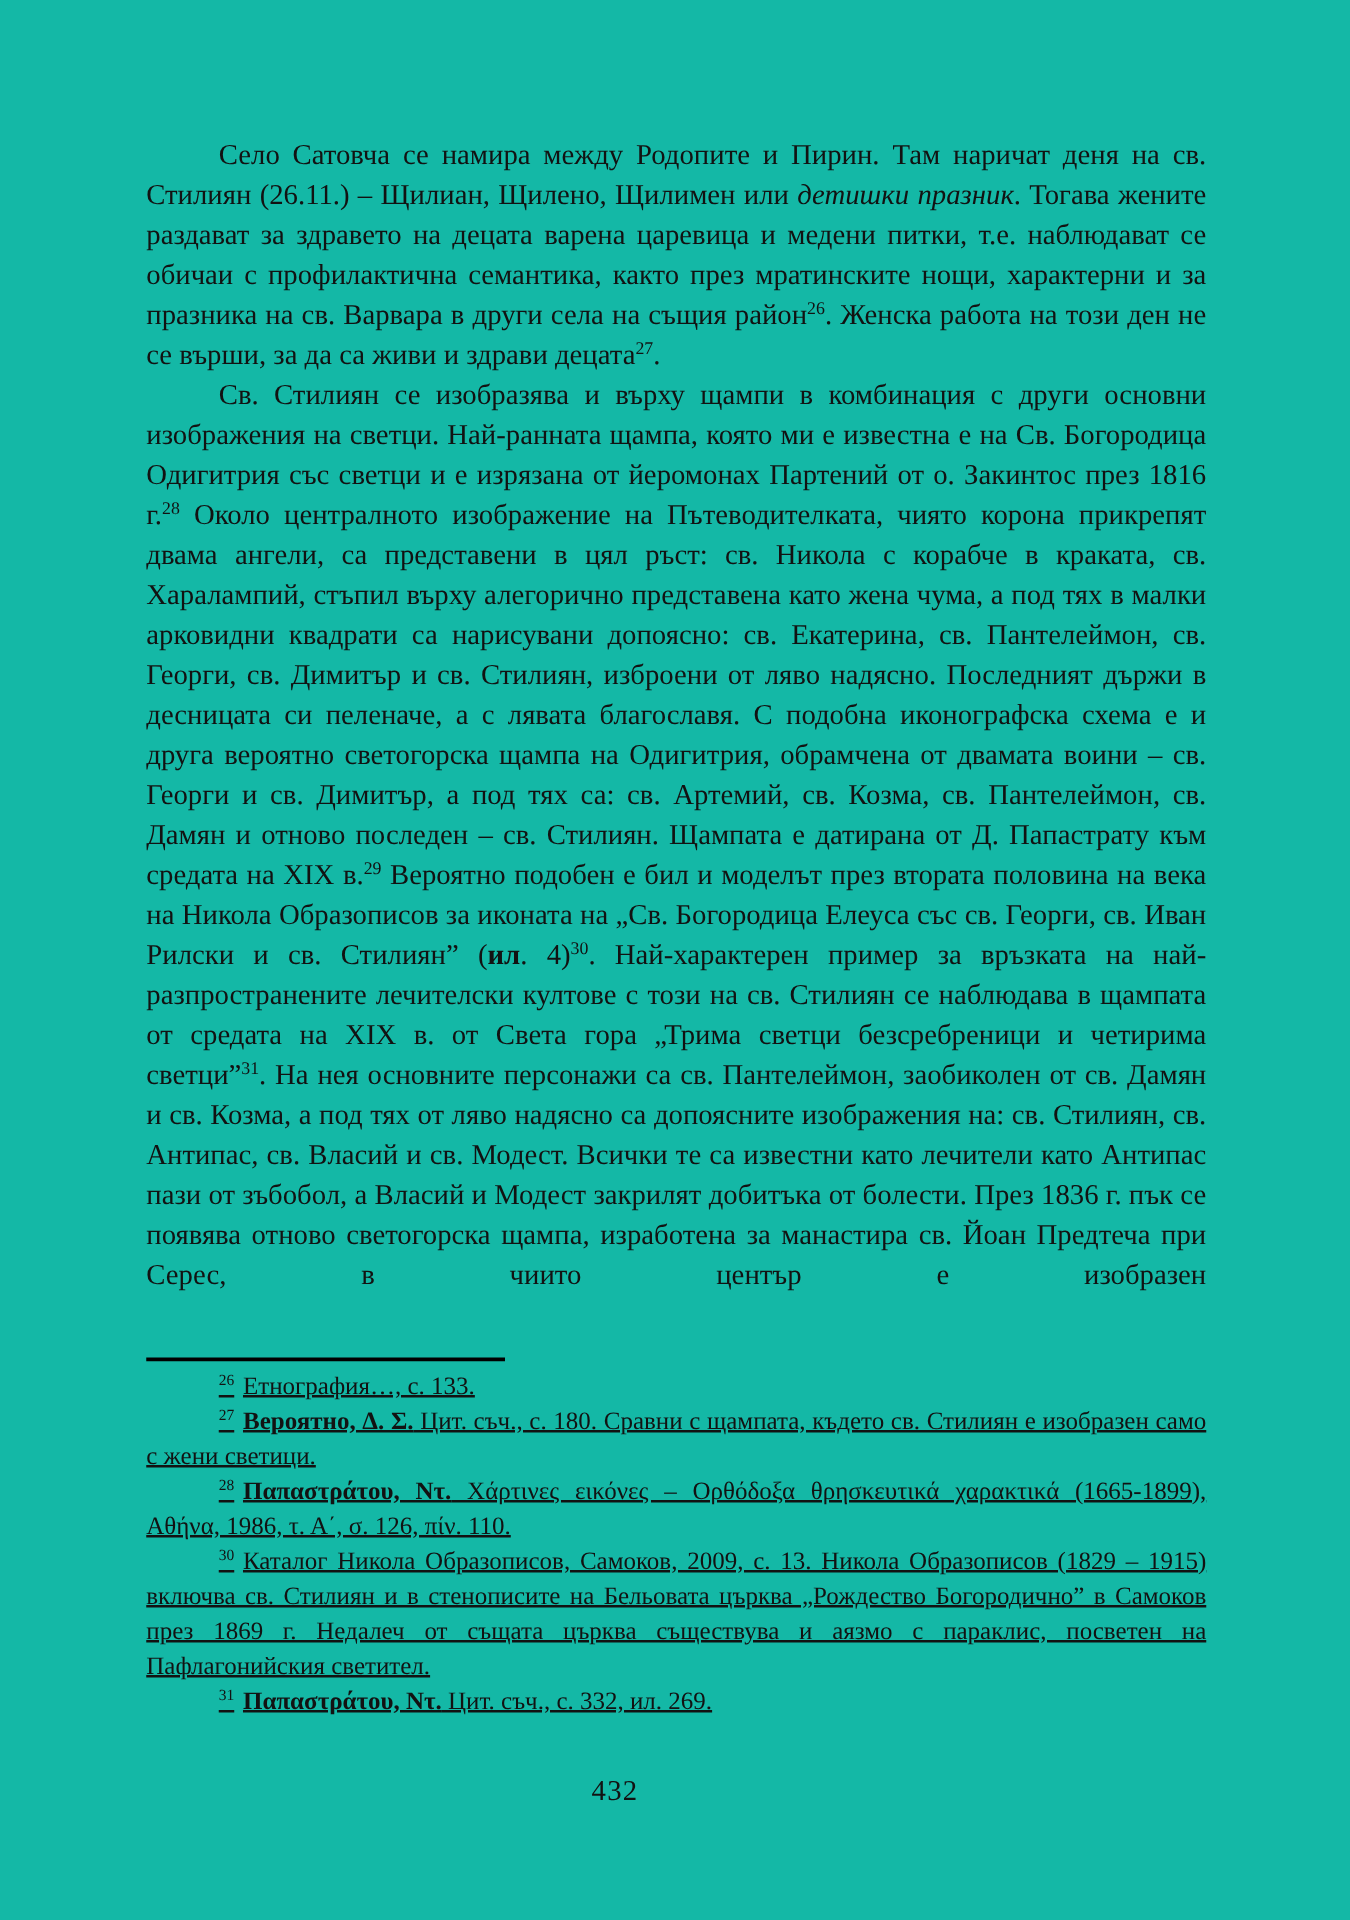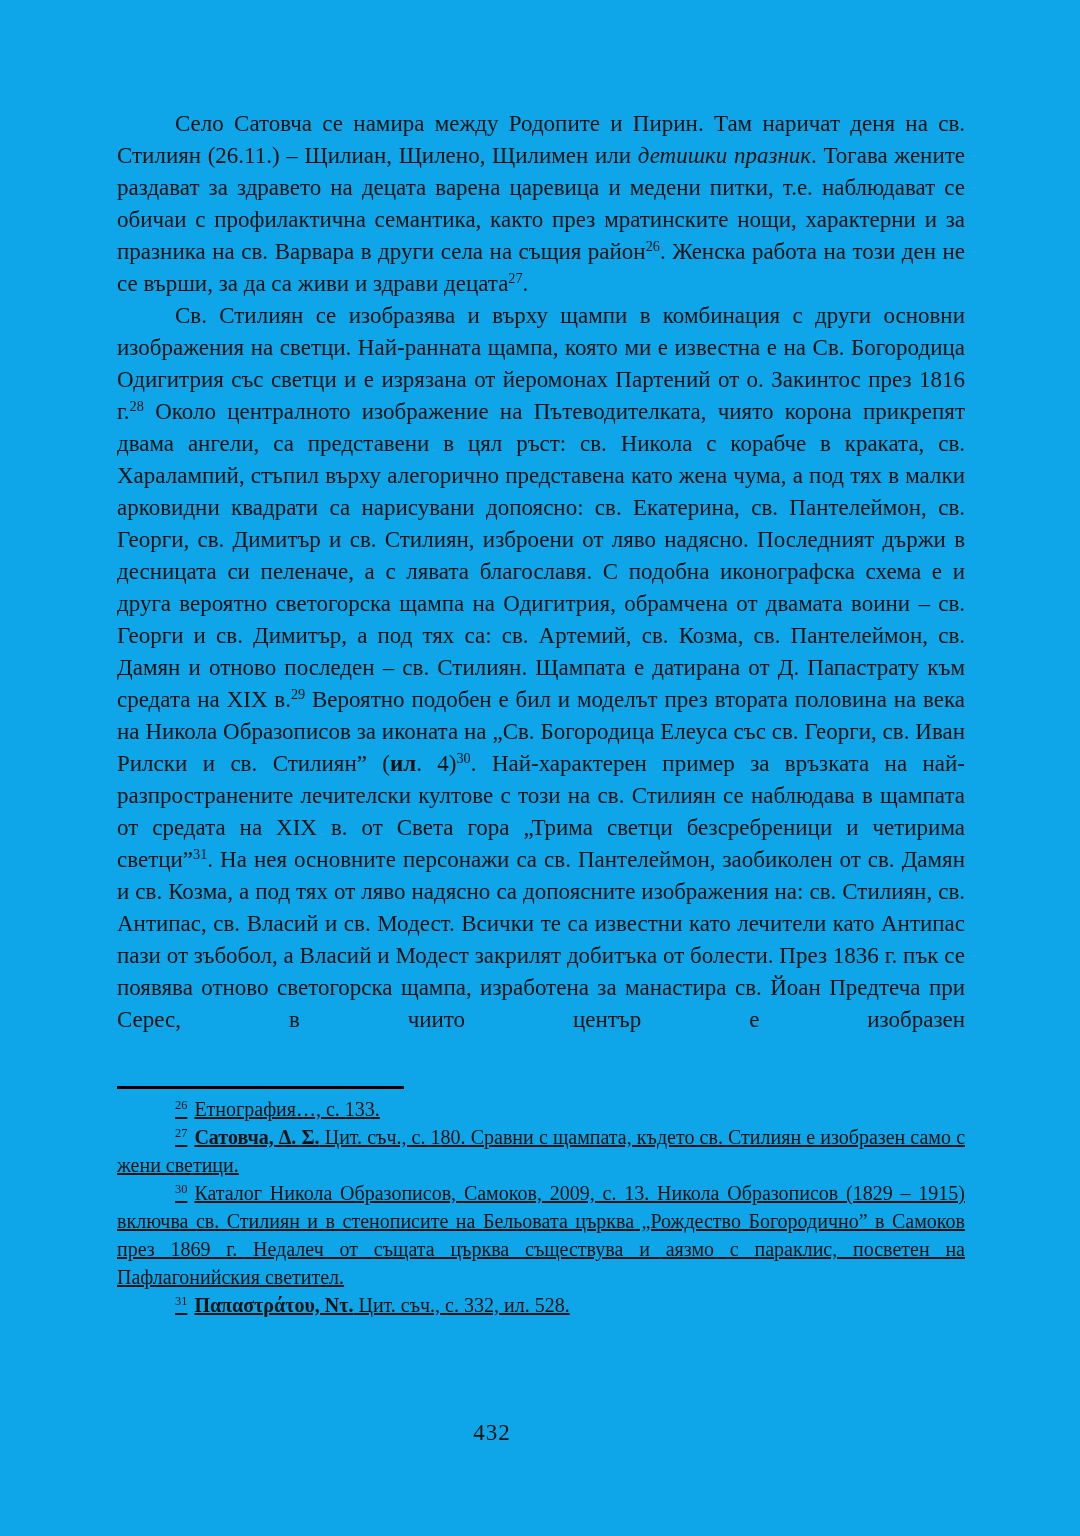--- a/index.html
+++ b/index.html
@@ -10,21 +10,21 @@
   body {
     width: 1080px;
     height: 1536px;
     font-family: "Liberation Serif", "DejaVu Serif", serif;
     color: #121212;
   }
   .sheet {
     position: relative;
     width: 1080px;
     height: 1536px;
-    background: #0ea5e9;
+    background: #14b8a6;
     overflow: hidden;
   }
   .body-text {
     position: absolute;
     left: 117px;
     top: 108px;
     width: 848px;
     font-size: 23px;
     line-height: 32px;
     text-align: justify;
@@ -94,27 +94,30 @@
     <p class="para para-continued"><span>Св. Стилиян се изобразява и върху щампи в комбинация с други основни изображения на светци. Най-ранната щампа, която ми е известна е на Св. Богородица Одигитрия със светци и е изрязана от йеромонах Партений от о. Закинтос през 1816 г.</span><sup>28</sup><span> Около централното изображение на Пътеводителката, чиято корона прикрепят двама ангели, са представени в цял ръст: св. Никола с корабче в краката, св. Харалампий, стъпил върху алегорично представена като жена чума, а под тях в малки арковидни квадрати са нарисувани допоясно: св. Екатерина, св. Пантелеймон, св. Георги, св. Димитър и св. Стилиян, изброени от ляво надясно. Последният държи в десницата си пеленаче, а с лявата благославя. С подобна иконографска схема е и друга вероятно светогорска щампа на Одигитрия, обрамчена от двамата воини – св. Георги и св. Димитър, а под тях са: св. Артемий, св. Козма, св. Пантелеймон, св. Дамян и отново последен – св. Стилиян. Щампата е датирана от Д. Папастрату към средата на XIX в.</span><sup>29</sup><span> Вероятно подобен е бил и моделът през втората половина на века на Никола Образописов за иконата на „Св. Богородица Елеуса със св. Георги, св. Иван Рилски и св. Стилиян” (</span><span class="run-b">ил</span><span>. 4)</span><sup>30</sup><span>. Най-характерен пример за връзката на най-разпространените лечителски култове с този на св. Стилиян се наблюдава в щампата от средата на XIX в. от Света гора „Трима светци безсребреници и четирима светци”</span><sup>31</sup><span>. На нея основните персонажи са св. Пантелеймон, заобиколен от св. Дамян и св. Козма, а под тях от ляво надясно са допоясните изображения на: св. Стилиян, св. Антипас, св. Власий и св. Модест. Всички те са известни като лечители като Антипас пази от зъбобол, а Власий и Модест закрилят добитъка от болести. През 1836 г. пък се появява отново светогорска щампа, изработена за манастира св. Йоан Предтеча при Серес, в чиито център е изобразен</span></p>
   </main>
 
   <hr class="footnote-separator">
 
   <section class="footnotes">
     <p class="footnote">
       <sup class="fn-marker">26</sup><span><span>Етнография…, с. 133.</span></span>
     </p>
     <p class="footnote">
-      <sup class="fn-marker">27</sup><span><span class="run-b">Сатовча, Δ. Σ.</span><span> Цит. съч., с. 180. Сравни с щампата, където св. Стилиян е изобразен само с жени светици.</span></span>
+      <sup class="fn-marker">27</sup><span><span class="run-b">Вероятно, Δ. Σ.</span><span> Цит. съч., с. 180. Сравни с щампата, където св. Стилиян е изобразен само с жени светици.</span></span>
+    </p>
+    <p class="footnote">
+      <sup class="fn-marker">28</sup><span><span class="run-b">Παπαστράτου, Ντ.</span><span> Χάρτινες εικόνες – Ορθόδοξα θρησκευτικά χαρακτικά (1665-1899), Αθήνα, 1986, τ. Α΄, σ. 126, πίν. 110.</span></span>
     </p>
     <p class="footnote">
       <sup class="fn-marker">30</sup><span><span>Каталог Никола Образописов, Самоков, 2009, с. 13. Никола Образописов (1829 – 1915) включва св. Стилиян и в стенописите на Бельовата църква „Рождество Богородично” в Самоков през 1869 г. Недалеч от същата църква съществува и аязмо с параклис, посветен на Пафлагонийския светител.</span></span>
     </p>
     <p class="footnote">
-      <sup class="fn-marker">31</sup><span><span class="run-b">Παπαστράτου, Ντ.</span><span> Цит. съч., с. 332, ил. 528.</span></span>
+      <sup class="fn-marker">31</sup><span><span class="run-b">Παπαστράτου, Ντ.</span><span> Цит. съч., с. 332, ил. 269.</span></span>
     </p>
   </section>
 
   <footer class="page-footer">
     <span class="page-number">432</span>
   </footer>
 
 </div>
 
 </body></html>

